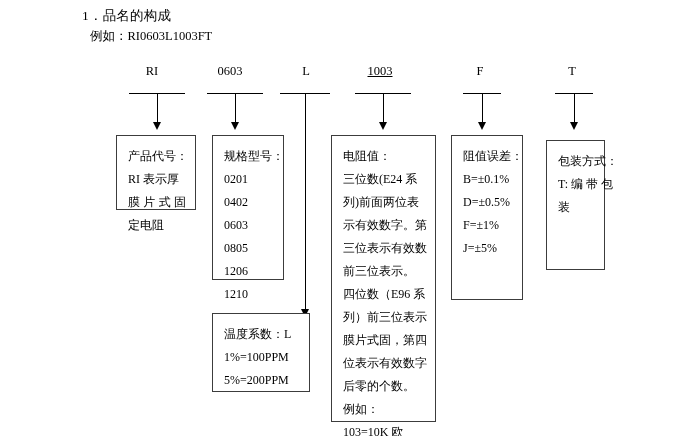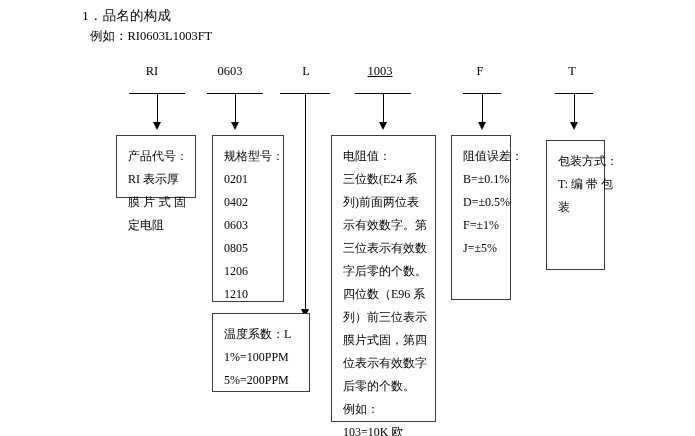--- a/index.html
+++ b/index.html
@@ -133,28 +133,28 @@
   <span class="stem" style="left:19px; height:30px;"></span>
   <span class="arrowhead" style="left:14.5px; top:29px;"></span>
 </div>
 
 <div class="connector" style="left:574px; top:93px; width:38px; height:38px;">
   <span class="crossbar" style="width:38px;"></span>
   <span class="stem" style="left:19px; height:30px;"></span>
   <span class="arrowhead" style="left:14.5px; top:29px;"></span>
 </div>
 
-<div class="desc-box" style="left:116px; top:135px; width:80px; height:63px;">
+<div class="desc-box" style="left:116px; top:135px; width:80px; height:75px;">
   <div class="line">产品代号：</div>
   <div class="line">RI 表示厚</div>
   <div class="line justify">膜片式固</div>
   <div class="line">定电阻</div>
 </div>
 
-<div class="desc-box" style="left:212px; top:135px; width:72px; height:167px;">
+<div class="desc-box" style="left:212px; top:135px; width:72px; height:145px;">
   <div class="line">规格型号：</div>
   <div class="line">0201</div>
   <div class="line">0402</div>
   <div class="line">0603</div>
   <div class="line">0805</div>
   <div class="line">1206</div>
   <div class="line">1210</div>
   <div class="line">2010</div>
   <div class="line">2512</div>
 </div>
@@ -164,32 +164,32 @@
   <div class="line">1%=100PPM</div>
   <div class="line">5%=200PPM</div>
 </div>
 
 <div class="desc-box" style="left:331px; top:135px; width:105px; height:287px;">
   <div class="line">电阻值：</div>
   <div class="line">三位数(E24 系</div>
   <div class="line">列)前面两位表</div>
   <div class="line">示有效数字。第</div>
   <div class="line">三位表示有效数</div>
-  <div class="line">字后零的个数。</div>
+  <div class="line">前三位表示。</div>
   <div class="line">四位数（E96 系</div>
   <div class="line">列）前三位表示</div>
   <div class="line">膜片式固，第四</div>
   <div class="line">位表示有效数字</div>
   <div class="line">后零的个数。</div>
   <div class="line">例如：</div>
   <div class="line">103=10K 欧</div>
 
 </div>
 
-<div class="desc-box" style="left:451px; top:135px; width:60px; height:165px;">
+<div class="desc-box" style="left:451px; top:135px; width:72px; height:165px;">
   <div class="line">阻值误差：</div>
   <div class="line">B=±0.1%</div>
   <div class="line">D=±0.5%</div>
   <div class="line">F=±1%</div>
   <div class="line">J=±5%</div>
 </div>
 
 <div class="desc-box" style="left:546px; top:140px; width:59px; height:130px;">
   <div class="line">包装方式：</div>
   <div class="line">T: 编 带 包</div>

